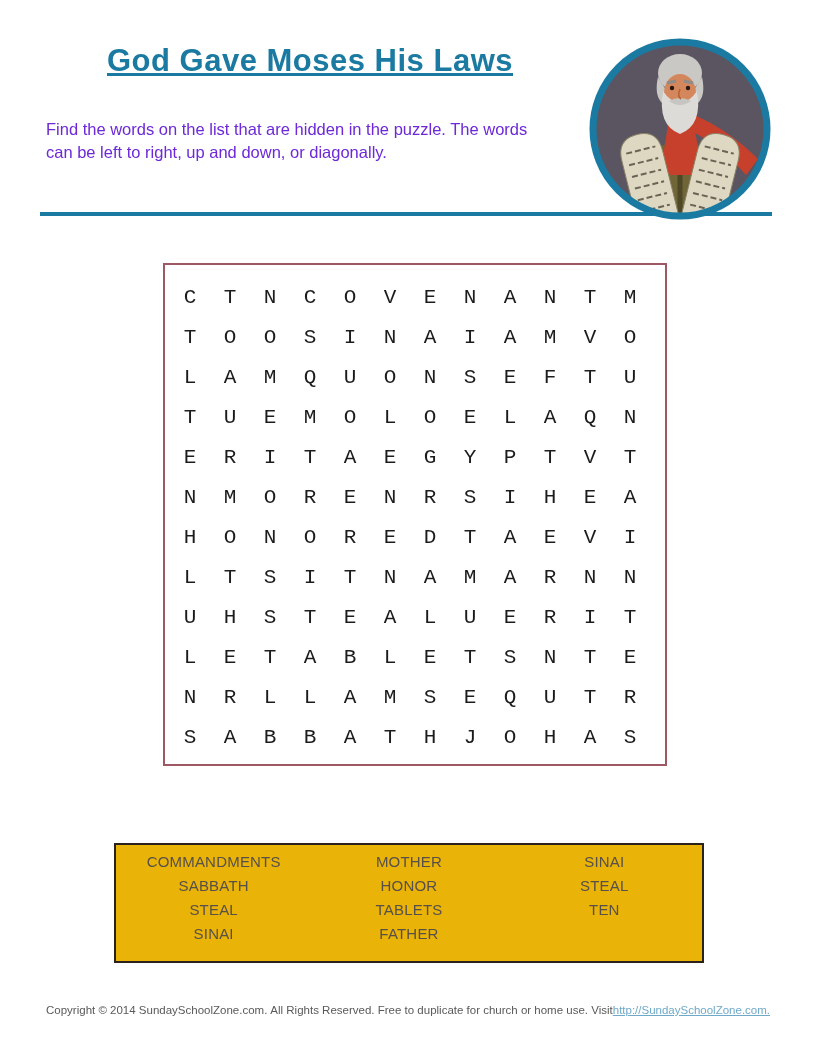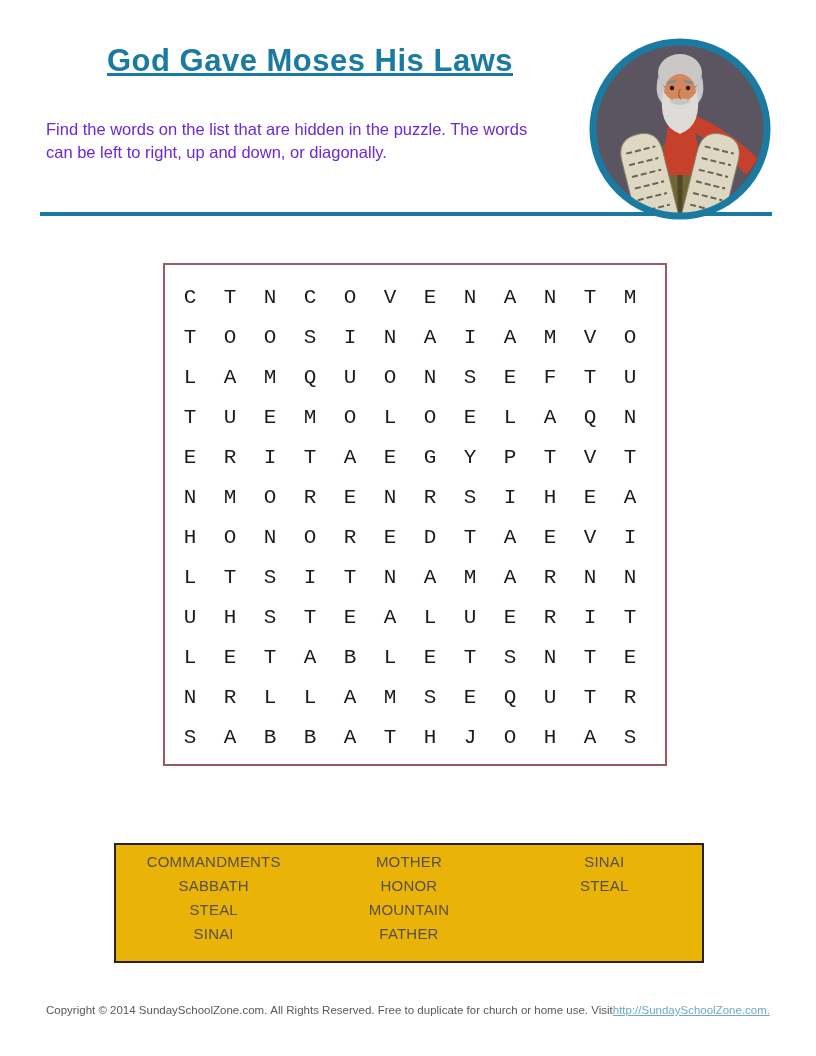--- a/index.html
+++ b/index.html
@@ -264,26 +264,27 @@
     <div class="bank-cols">
         <div>
           <div class="bank-word">COMMANDMENTS</div>
           <div class="bank-word">SABBATH</div>
           <div class="bank-word">STEAL</div>
           <div class="bank-word">SINAI</div>
         </div>
         <div>
           <div class="bank-word">MOTHER</div>
           <div class="bank-word">HONOR</div>
-          <div class="bank-word">MOUNTAIN</div>
+          <div class="bank-word">TABLETS</div>
           <div class="bank-word">FATHER</div>
         </div>
         <div>
           <div class="bank-word">SINAI</div>
           <div class="bank-word">STEAL</div>
+          <div class="bank-word">TEN</div>
         </div>
       </div>
   </div>
 
   <div class="footer">
     <span>Copyright © 2014 SundaySchoolZone.com.</span>
     <span>
       <span>All Rights Reserved. Free to duplicate for church or home use. Visit</span><a href="#" class="footer-link">http://SundaySchoolZone.com.</a>
     </span>
   </div>

